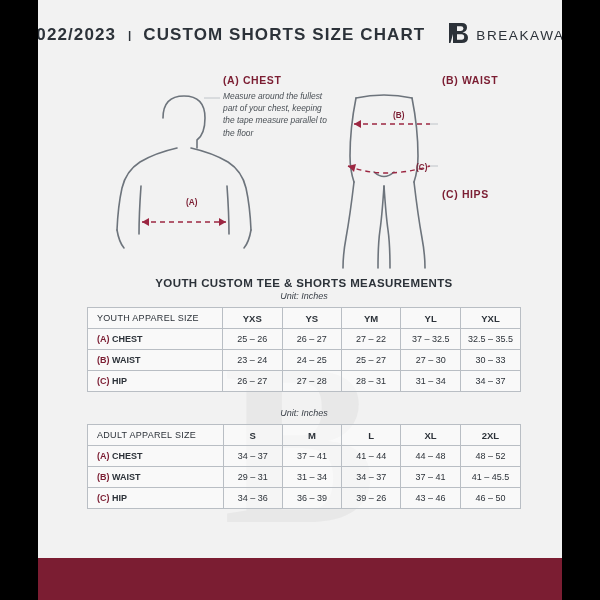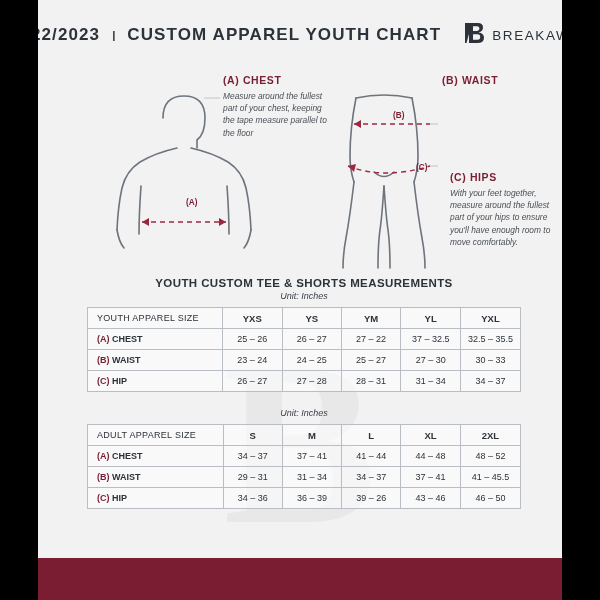--- a/index.html
+++ b/index.html
@@ -89,21 +89,21 @@
     margin-bottom: 4px;
   }
   .callout-body {
     font-size: 8.4px;
     line-height: 1.45;
     font-style: italic;
     color: #4a5056;
   }
   #callout-chest { left: 185px; top: 18px; width: 110px; }
   #callout-waist { left: 404px; top: 18px; width: 108px; }
-  #callout-hips  { left: 404px; top: 115px; width: 108px; margin-left: 8px; }
+  #callout-hips  { left: 404px; top: 132px; width: 108px; }
 
   .marker {
     position: absolute;
     font-size: 8.2px;
     font-weight: bold;
     color: #7b1d32;
   }
   #marker-a { left: 148px; top: 142px; }
   #marker-b { left: 355px; top: 55px; }
   #marker-c { left: 378px; top: 107px; }
@@ -169,21 +169,21 @@
 
 <div class="page">
 
   <div class="watermark">B</div>
 
   <div class="content">
 
     <div class="header">
       <span class="header-title">2022/2023</span>
       <span class="header-sep">|</span>
-      <span class="header-title">CUSTOM APPAREL YOUTH CHART</span>
+      <span class="header-title">CUSTOM SHORTS SIZE CHART</span>
       <span class="brand">
         <span class="brand-mark">
           <svg width="20" height="22" viewBox="0 0 20 22">
             <path d="M4 1 L13 1 Q18 1 18 5.5 Q18 9.5 13.5 10.5 Q19 11.2 19 15.8 Q19 21 12.5 21 L4 21 Z" fill="#2c3239"></path>
             <path d="M8 4.2 L12 4.2 Q14.4 4.2 14.4 6.6 Q14.4 9 12 9 L8 9 Z" fill="#f2f2f2"></path>
             <path d="M8 12.2 L12.6 12.2 Q15.2 12.2 15.2 15 Q15.2 17.8 12.6 17.8 L8 17.8 Z" fill="#f2f2f2"></path>
             <path d="M0 1 L7 1 L1.5 21 L0 21 Z" fill="#2c3239"></path>
           </svg>
         </span>
         <span class="brand-name">BREAKAWAY</span>
@@ -243,21 +243,20 @@
 
       <div class="callout" id="callout-chest">
         <div class="callout-title">(A) CHEST</div>
         <div class="callout-body">Measure around the fullest part of your chest, keeping the tape measure parallel to the floor</div>
       </div>
       <div class="callout" id="callout-waist">
         <div class="callout-title">(B) WAIST</div>
       </div>
       <div class="callout" id="callout-hips">
         <div class="callout-title">(C) HIPS</div>
-        <div class="callout-body">With your feet together, measure around the fullest part of your hips to ensure you'll have enough room to move comfortably.</div>
       </div>
     </div>
 
     <div class="section">
       <div class="section-title">YOUTH CUSTOM TEE &amp; SHORTS MEASUREMENTS</div>
       <div class="section-unit">Unit: Inches</div>
       <table>
         <thead>
           <tr>
             <th class="rowhead">YOUTH APPAREL SIZE</th>

